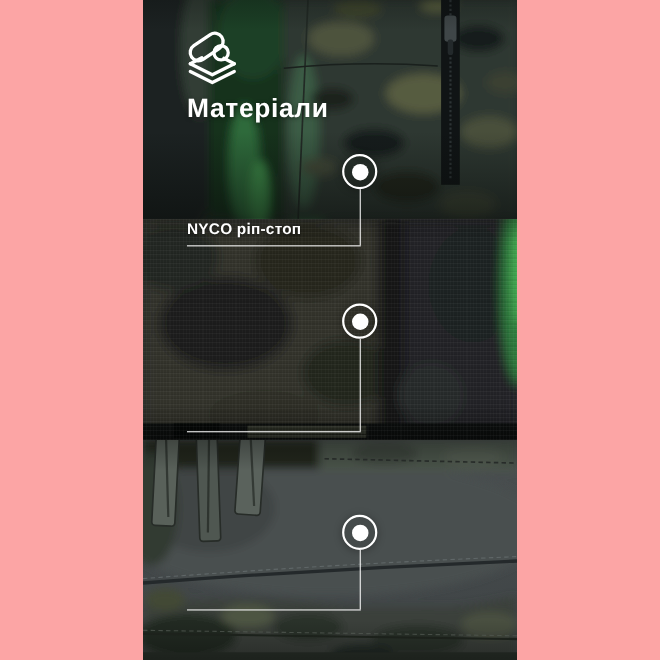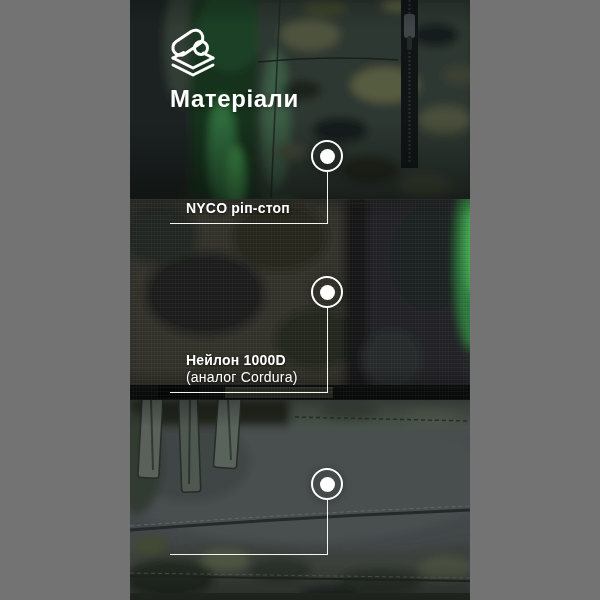--- a/index.html
+++ b/index.html
@@ -1,16 +1,16 @@
 <!DOCTYPE html>
 <html><head>
 <meta charset="utf-8">
 <style>
   html,body{margin:0;padding:0;background:#ffffff;}
-  .canvas{position:relative;width:600px;height:600px;background:#737373;overflow:hidden;
+  .canvas{position:relative;width:600px;height:600px;background:#fca5a5;overflow:hidden;
           font-family:"Liberation Sans","DejaVu Sans",sans-serif;}
   .strip{position:absolute;left:130px;top:0;width:340px;height:600px;overflow:hidden;background:#20261f;}
 
   .photo{position:absolute;left:0;width:340px;overflow:hidden;}
   .photo svg{display:block;width:100%;height:100%;}
   .photo1{top:0;height:199px;}
   .photo2{top:199px;height:201px;}
   .photo3{top:400px;height:200px;}
   .photo1::after{content:"";position:absolute;inset:0;pointer-events:none;
     background:linear-gradient(180deg,rgba(8,10,9,.25) 0,rgba(8,10,9,0) 14%,rgba(8,10,9,0) 60%,rgba(8,11,9,.55) 100%);}
@@ -30,21 +30,21 @@
     left:181px;box-shadow:0 1px 8px rgba(0,0,0,.3);cursor:pointer;background:rgba(0,0,0,.06);}
   .marker .dot{position:absolute;left:50%;top:50%;width:15px;height:15px;margin:-7.5px 0 0 -7.5px;border-radius:50%;background:#fff;}
   .m1{top:140px;} .m2{top:276px;} .m3{top:468px;}
 
   .vline,.hline{position:absolute;background:rgba(255,255,255,.95);}
   .vline{width:1px;left:197px;}
   .v1{top:172px;height:51px;} .v2{top:308px;height:84px;} .v3{top:500px;height:54px;}
   .hline{height:1px;left:40px;width:158px;}
   .h1{top:223px;} .h2{top:392px;} .h3{top:554px;}
 
-  .label{position:absolute;left:56px;color:#fff;font-size:14px;line-height:17px;letter-spacing:.2px;
+  .label{position:absolute;left:40px;color:#fff;font-size:14px;line-height:17px;letter-spacing:.2px;
     text-shadow:0 1px 3px rgba(0,0,0,.55);white-space:nowrap;}
   .label .main{font-weight:700;}
   .label .sub{font-weight:400;}
   .l1{top:200px;} .l2{top:352px;} .l3{top:531px;}
 </style>
 </head>
 <body>
 
 <div class="canvas">
   <div class="strip">
@@ -186,24 +186,20 @@
     <div class="label l1">
       <div class="main">NYCO ріп-стоп</div>
       <div class="sub"></div>
     </div>
 
     <div class="marker m2">
       <span class="dot"></span>
     </div>
     <div class="vline v2"></div>
     <div class="hline h2"></div>
-    <div class="label l2">
-      <div class="main">Нейлон 1000D</div>
-      <div class="sub">(аналог Cordura)</div>
-    </div>
 
     <div class="marker m3">
       <span class="dot"></span>
     </div>
     <div class="vline v3"></div>
     <div class="hline h3"></div>
 
   </div>
 </div>
 

